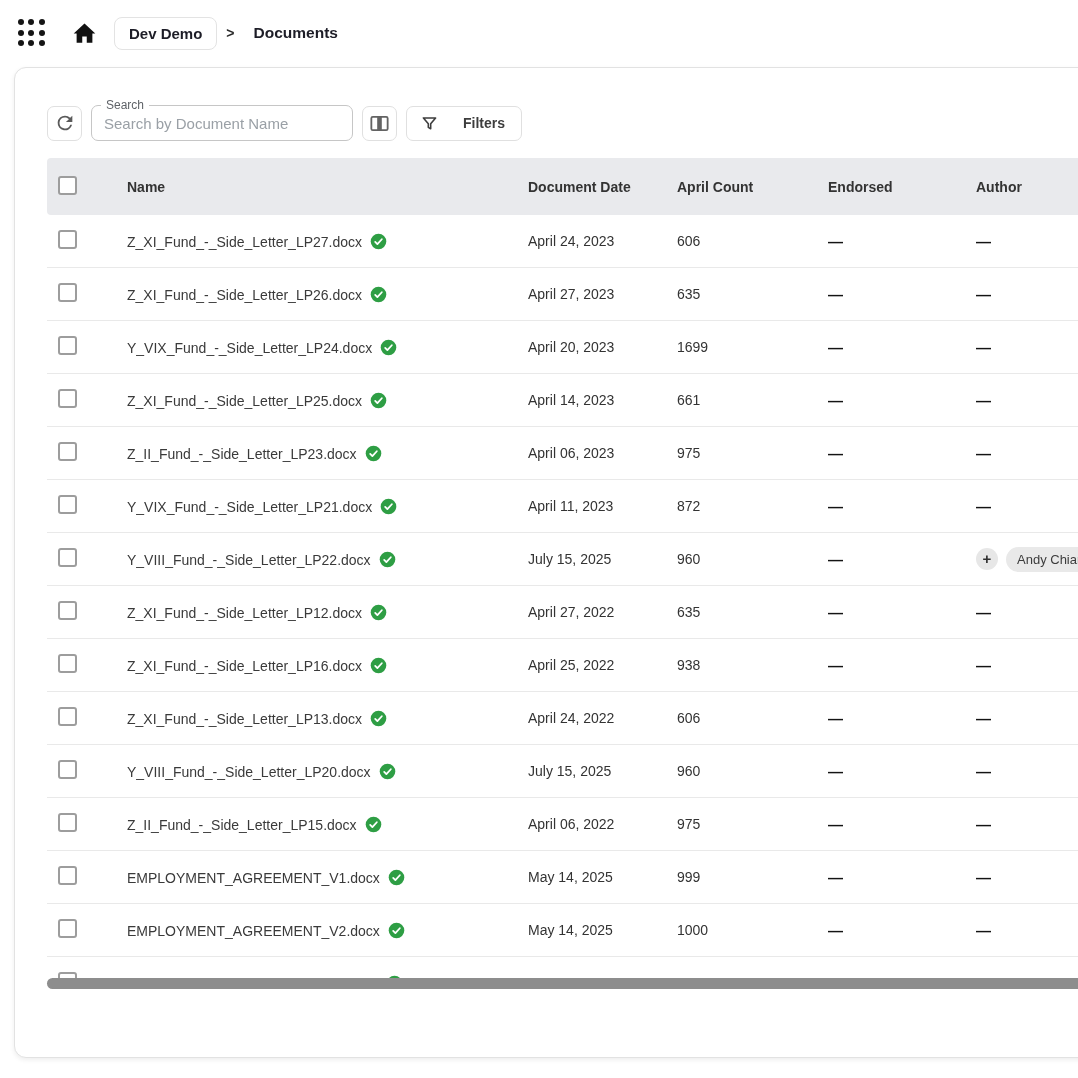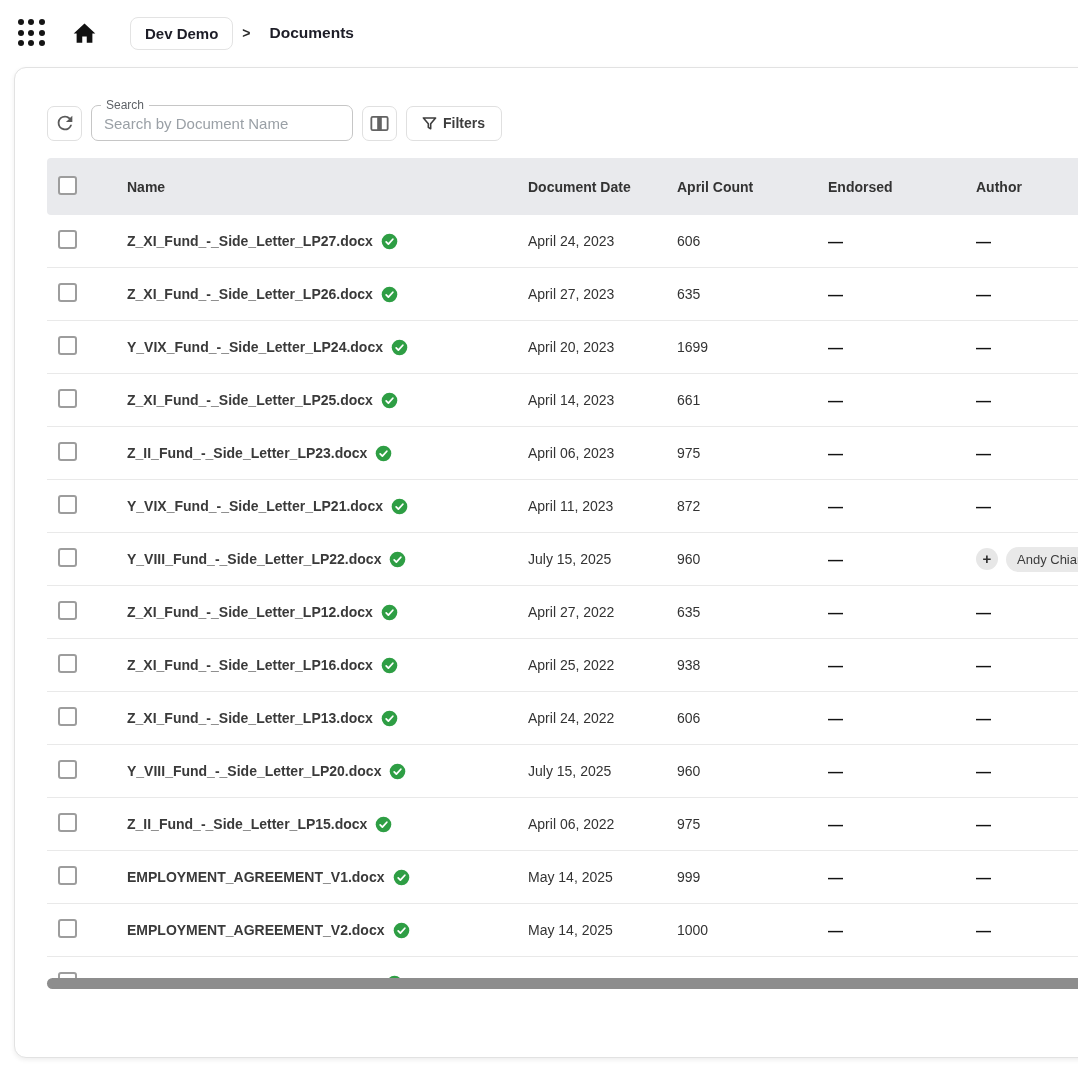--- a/index.html
+++ b/index.html
@@ -19,21 +19,21 @@
     padding-left: 18px;
   }
   .apps-grid {
     width: 27px; height: 28px;
     display: grid; grid-template-columns: repeat(3, 1fr); grid-template-rows: repeat(3,1fr);
     gap: 4px; cursor: pointer;
   }
   .apps-grid i { width: 6px; height: 6px; border-radius: 50%; background: #151515; }
   .home-btn { margin-left: 26px; display:flex; align-items:center; cursor: pointer; }
   .crumb-chip {
-    margin-left: 32px;
+    margin-left: 16px;
     border: 1px solid #e3e3e3; border-radius: 8px;
     padding: 7px 14px;
     font-weight: 700; font-size: 15px; color: #1d1d27;
     background: #fff; cursor: pointer;
   }
   .crumb-sep { margin: 0 7px 0 9px; font-weight: 700; font-size: 14px; color: #2a2a2a; }
   .crumb-current { font-weight: 700; font-size: 15.5px; color: #1d1d27; margin-left: 12px; }
 
   
   .card {
@@ -74,21 +74,21 @@
     width: 100%; height: 100%;
     padding: 0 12px;
     font-size: 15px; color: #333;
     font-family: "Liberation Sans", sans-serif;
   }
   .search-field input::placeholder { color: #9aa0a6; opacity: 1; }
   .filters-btn {
     height: 35px;
     border: 1px solid #e0e0e0; border-radius: 7px;
     background: #fff;
-    display: flex; align-items: center; gap: 4px;
+    display: flex; align-items: center; gap: 24px;
     padding: 0 16px 0 13px;
     cursor: pointer;
     font-size: 14px; font-weight: 700; color: #3d3d3d;
   }
 
   
   .table-clip {
     margin: 17px 0 0 32px;
     width: 1080px; height: 822px;
     overflow: hidden;
@@ -107,21 +107,21 @@
   }
   .trow { height: 53px; border-bottom: 1px solid #e9e9e9; }
   .cell { font-size: 14px; color: #333; padding-right: 8px; }
   .c-check { padding-left: 11px; }
   .checkbox {
     display: inline-block;
     width: 19px; height: 19px;
     border: 2px solid #9d9d9d; border-radius: 3px;
     background: #fff; cursor: pointer;
   }
-  .c-name { display: flex; align-items: center; gap: 8px; font-weight: bold; }
+  .c-name { display: flex; align-items: flex-end; gap: 8px; }
   .fname { color: #3a3a3a; cursor: pointer; }
   .check-ic { width: 17px; height: 17px; flex: 0 0 auto; }
   .dash { font-weight: 700; color: #141414; font-size: 15px; }
   .c-author { display: flex; align-items: center; gap: 8px; }
   .plus-btn {
     width: 22px; height: 22px; border-radius: 50%;
     background: #e7e7e7; border: none;
     color: #2f2f2f; font-size: 15px; font-weight: 700; line-height: 20px;
     display: flex; align-items: center; justify-content: center;
     cursor: pointer; flex: 0 0 auto;

